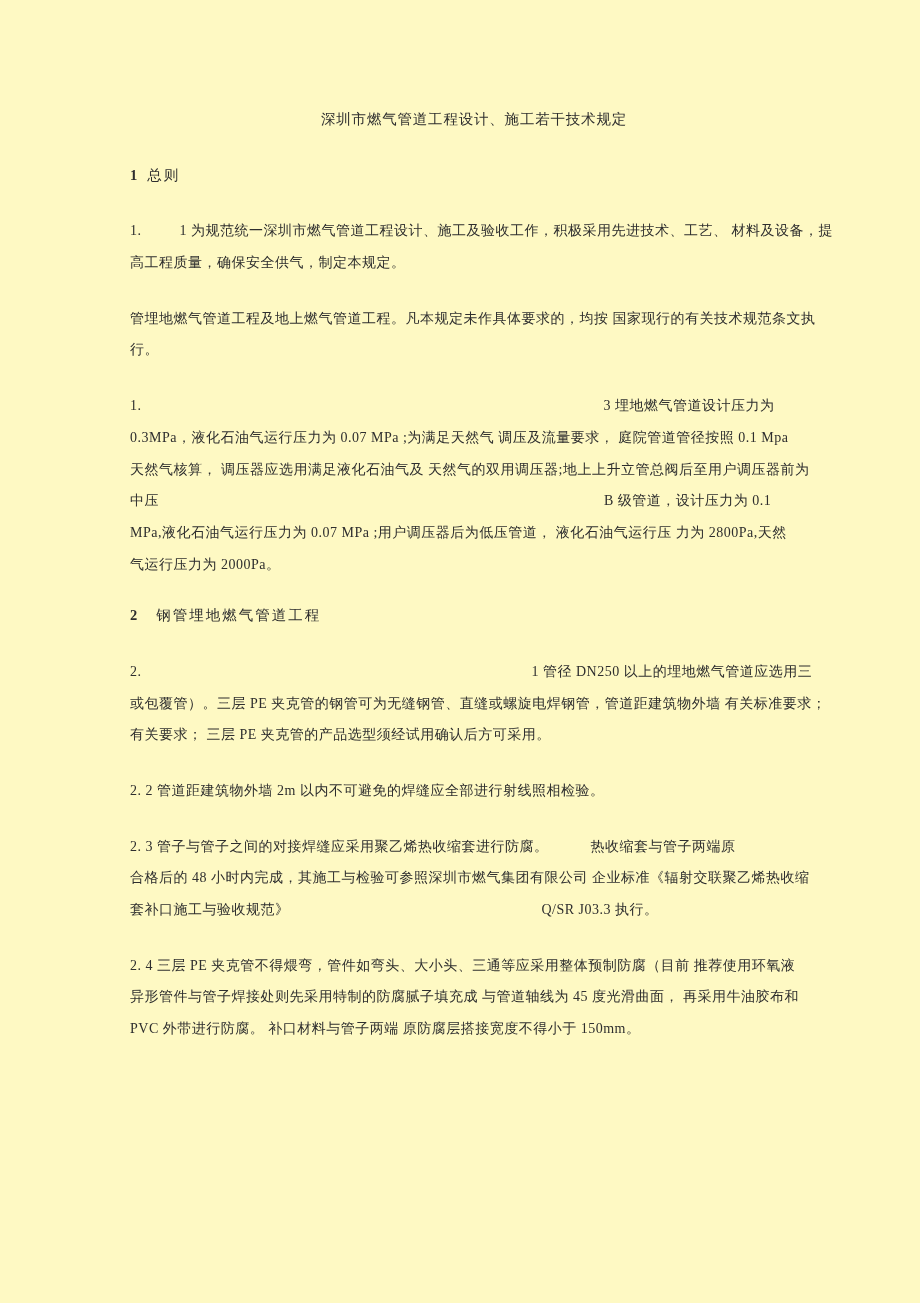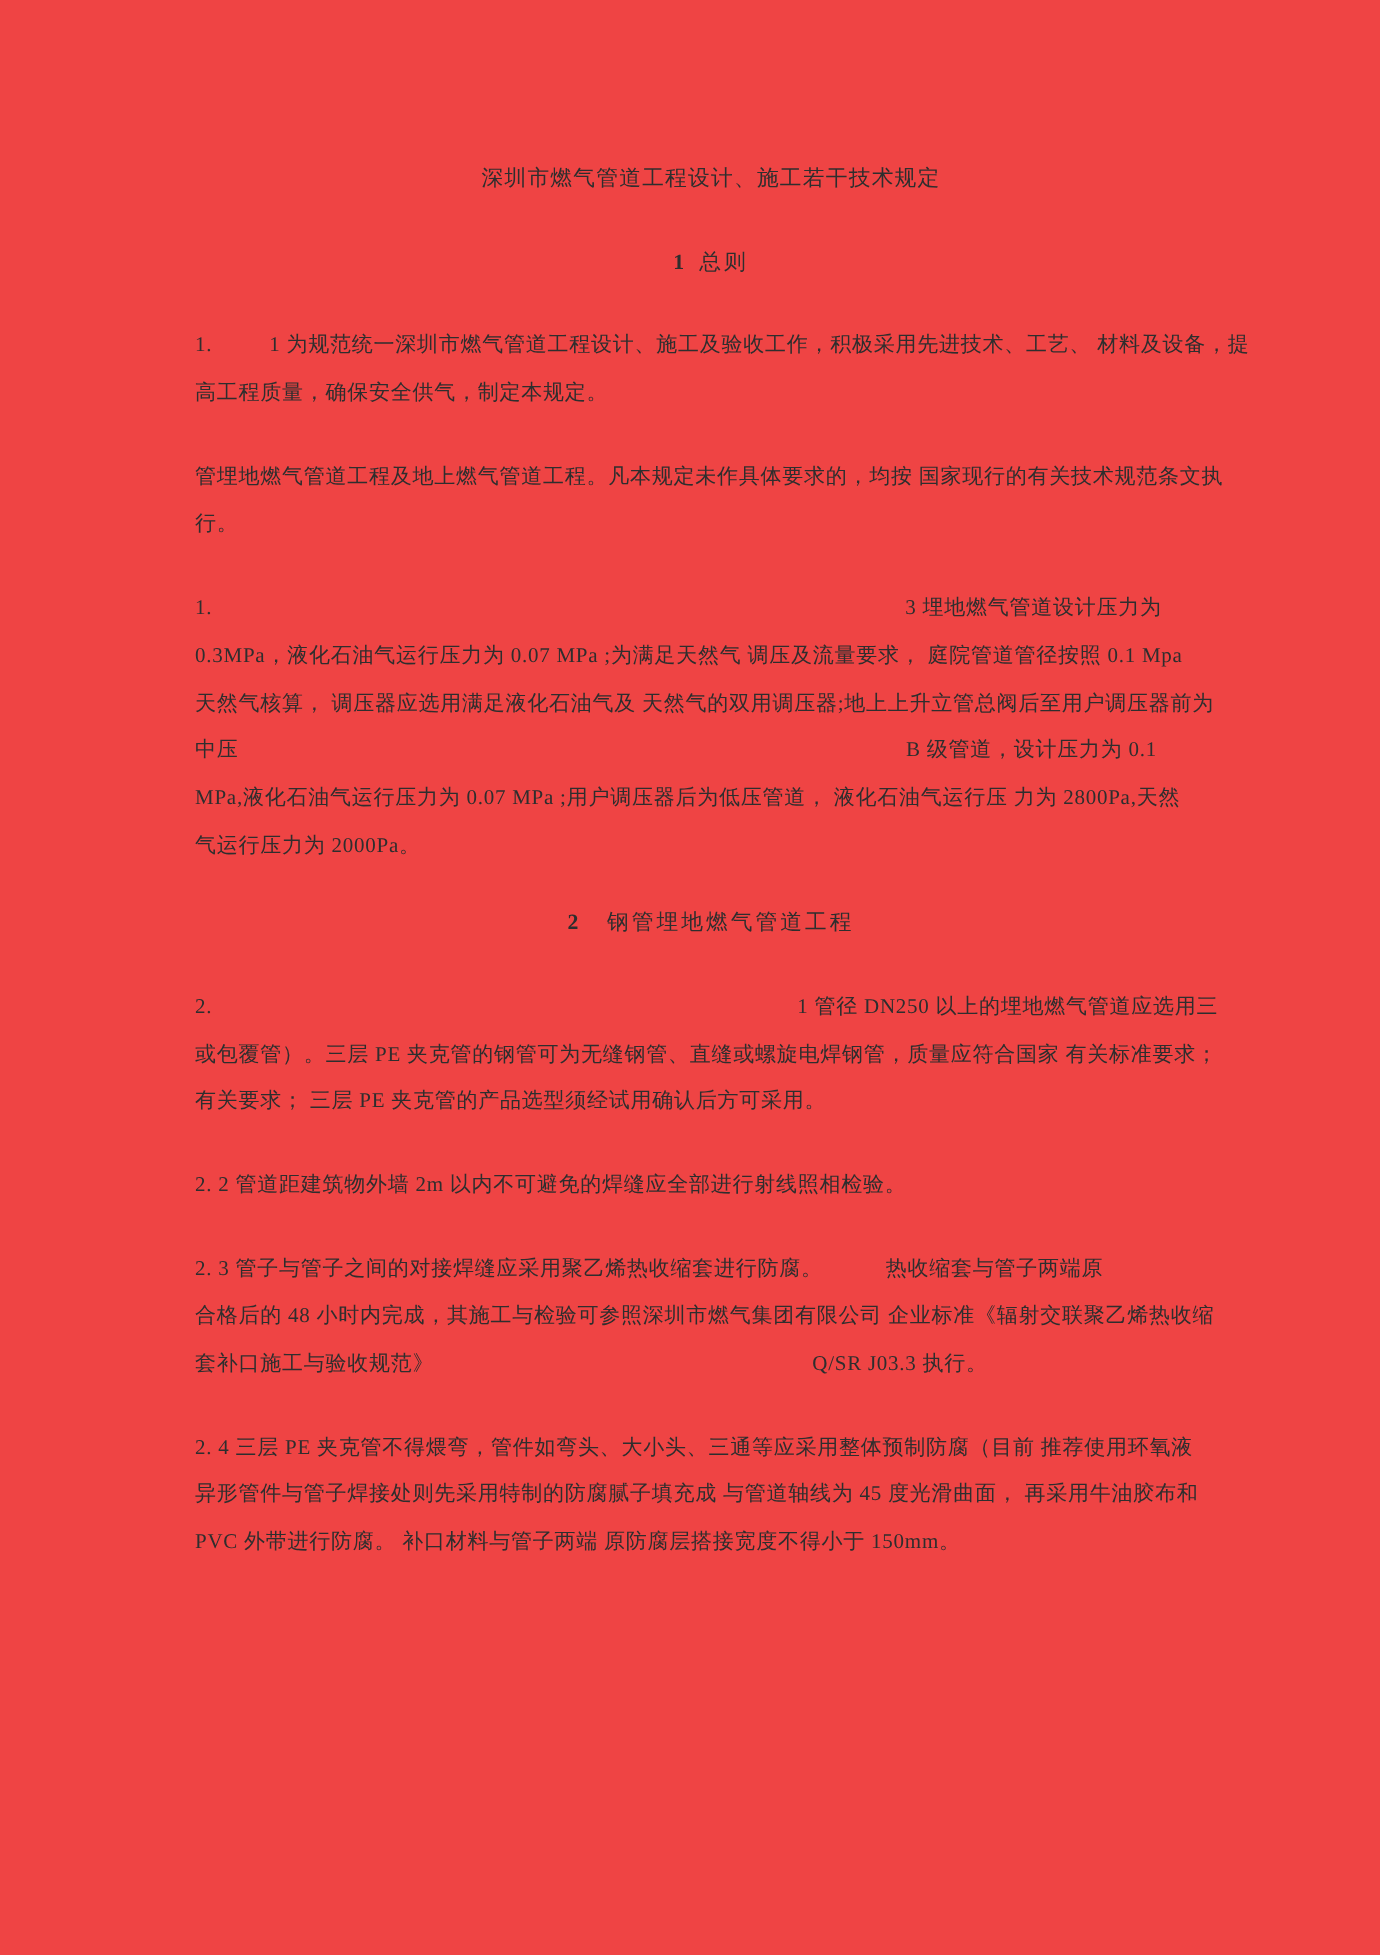--- a/index.html
+++ b/index.html
@@ -4,21 +4,21 @@
 <style>
   html, body {
     margin: 0;
     padding: 0;
     background: #ffffff;
   }
   .page {
     position: relative;
     width: 920px;
     height: 1303px;
-    background: #ef4444;
+    background: #fef9c3;
     overflow: hidden;
     font-family: "Liberation Serif", "DejaVu Serif", serif;
     color: #2e2e2e;
   }
   .content {
     position: absolute;
     left: 130px;
     top: 104px;
     width: 688px;
   }
@@ -36,21 +36,20 @@
   }
   .block.title {
     text-align: center;
     margin-bottom: 24px;
   }
   .block.title .line {
     font-size: 14.5px;
     letter-spacing: 0.8px;
   }
   .block.heading {
-    text-align: center;
     margin-bottom: 17px;
   }
   .block.heading .line {
     font-size: 14.5px;
     letter-spacing: 2px;
   }
   .block.paragraph {
     margin-bottom: 20px;
     margin-top: 24px;
   }
@@ -83,21 +82,21 @@
         <div class="line"><span>天然气核算， 调压器应选用满足液化石油气及 天然气的双用调压器;地上上升立管总阀后至用户调压器前为</span></div>
         <div class="line"><span>中压</span><span class="gap" style="width: 445px;"></span><span>B 级管道，设计压力为 0.1</span></div>
         <div class="line"><span>MPa,液化石油气运行压力为 0.07 MPa ;用户调压器后为低压管道， 液化石油气运行压 力为 2800Pa,天然</span></div>
         <div class="line"><span>气运行压力为 2000Pa。</span></div>
       </div>
       <div class="block heading">
         <div class="line"><span class="seg-bold">2</span><span class="gap" style="width: 17px;"></span><span>钢管埋地燃气管道工程</span></div>
       </div>
       <div class="block paragraph">
         <div class="line"><span>2.</span><span class="gap" style="width: 390px;"></span><span>1 管径 DN250 以上的埋地燃气管道应选用三</span></div>
-        <div class="line"><span>或包覆管）。三层 PE 夹克管的钢管可为无缝钢管、直缝或螺旋电焊钢管，质量应符合国家 有关标准要求；</span></div>
+        <div class="line"><span>或包覆管）。三层 PE 夹克管的钢管可为无缝钢管、直缝或螺旋电焊钢管，管道距建筑物外墙 有关标准要求；</span></div>
         <div class="line"><span>有关要求； 三层 PE 夹克管的产品选型须经试用确认后方可采用。</span></div>
       </div>
       <div class="block paragraph">
         <div class="line"><span>2. 2 管道距建筑物外墙 2m 以内不可避免的焊缝应全部进行射线照相检验。</span></div>
       </div>
       <div class="block paragraph">
         <div class="line"><span>2. 3 管子与管子之间的对接焊缝应采用聚乙烯热收缩套进行防腐。</span><span class="gap" style="width: 42px;"></span><span>热收缩套与管子两端原</span></div>
         <div class="line"><span>合格后的 48 小时内完成，其施工与检验可参照深圳市燃气集团有限公司 企业标准《辐射交联聚乙烯热收缩</span></div>
         <div class="line"><span>套补口施工与验收规范》</span><span class="gap" style="width: 252px;"></span><span>Q/SR J03.3 执行。</span></div>
       </div>

